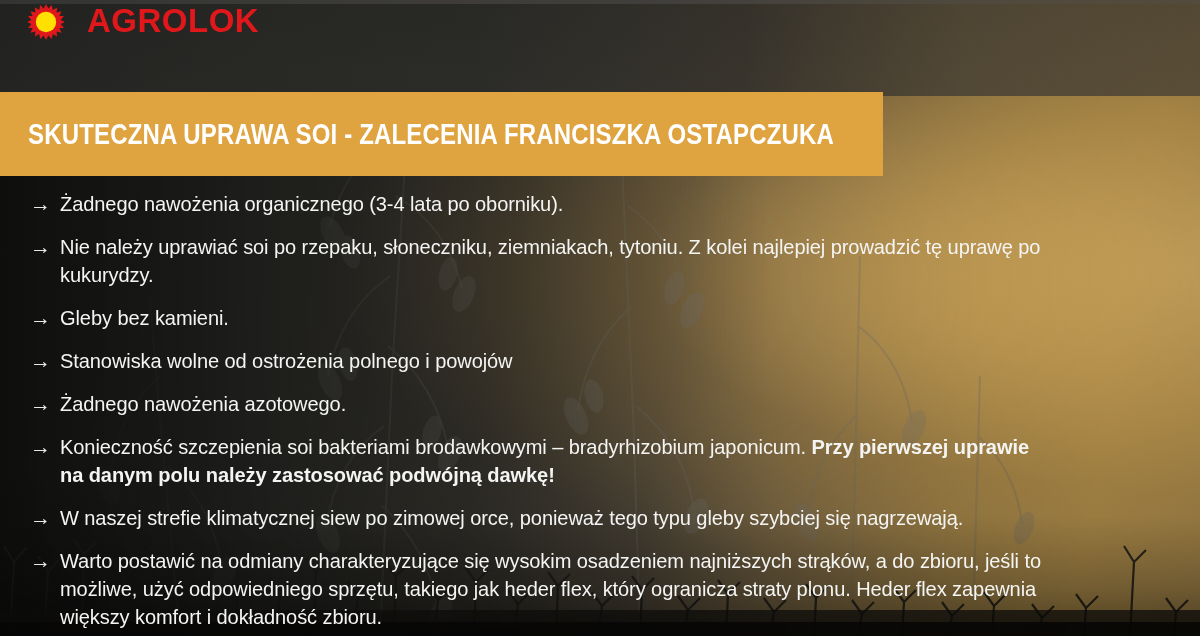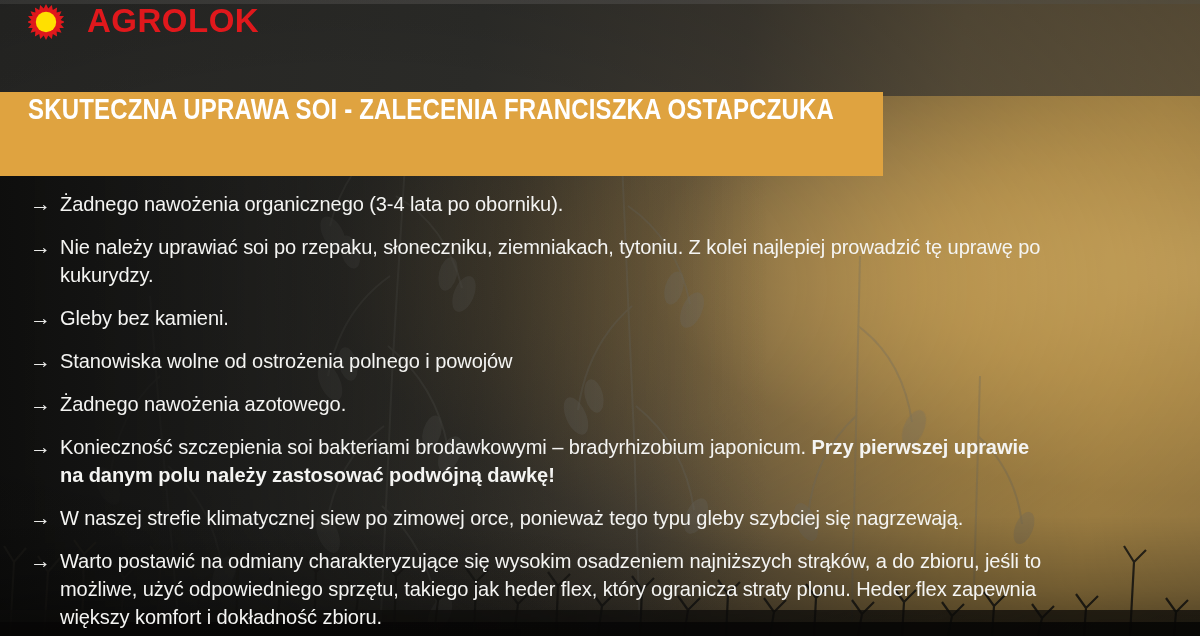--- a/index.html
+++ b/index.html
@@ -127,21 +127,21 @@
   
   .banner {
     position: absolute;
     left: 0;
     top: 92px;
     width: 883px;
     height: 84px;
     background: #dfa340;
     z-index: 11;
     display: flex;
-    align-items: flex-start;
+    align-items: center;
   }
   .banner-title {
     color: #ffffff;
     font-size: 30px;
     font-weight: bold;
     letter-spacing: .2px;
     margin-left: 28px;
     white-space: nowrap;
     transform: scaleX(0.80);
     transform-origin: left center;

